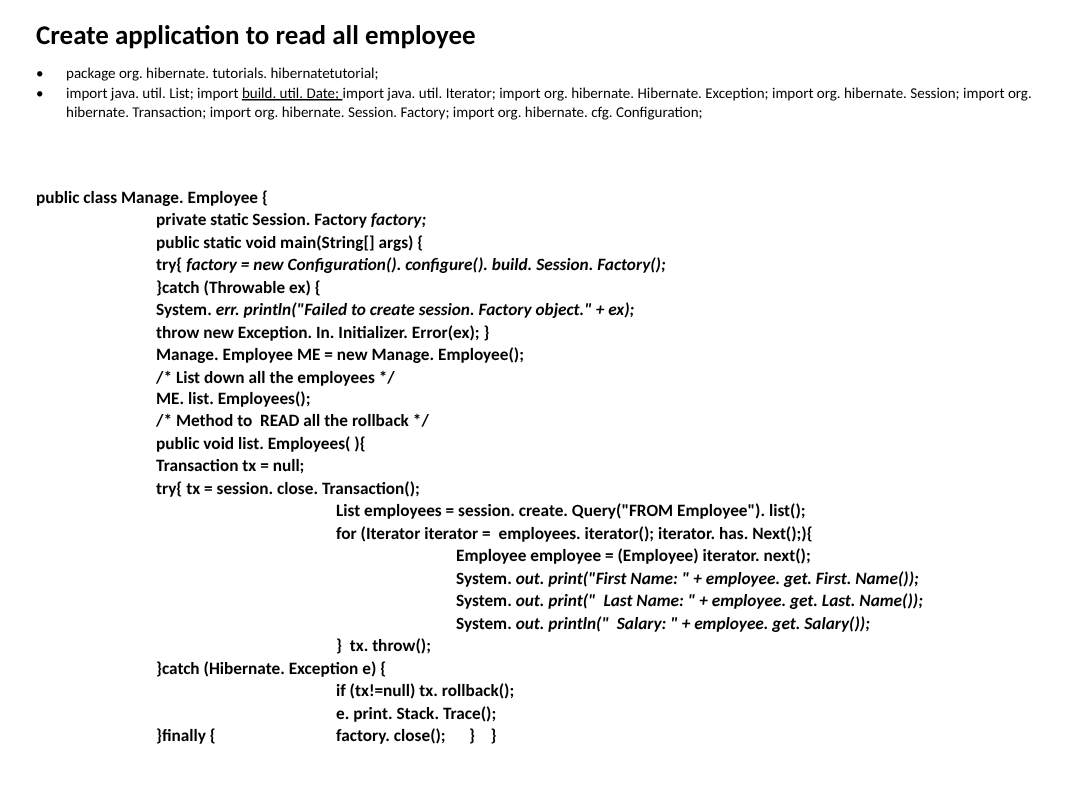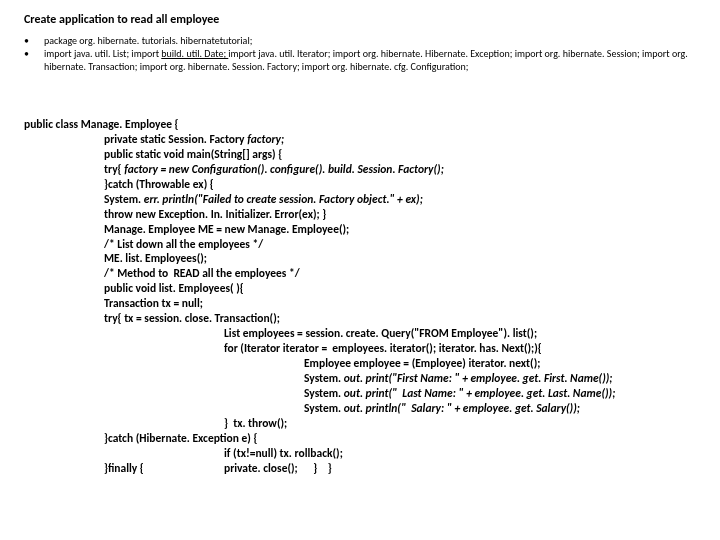--- a/index.html
+++ b/index.html
@@ -1,16 +1,16 @@
 <!DOCTYPE html>
 <html><head>
   <meta charset="utf-8">
   <style>
     body { margin: 0; padding: 12px 24px; font-family: Calibri, Arial, sans-serif; width: 720px; box-sizing: border-box; background: #fff; color: #000; }
-    .title { font-size: 12px; font-weight: 700; margin-bottom: 8px; }
+    .title { font-size: 18px; font-weight: 700; margin-bottom: 8px; }
     .bullets { font-size: 10px; line-height: 1.3; margin-bottom: 4px; }
     .bullets .row { display: flex; }
     .bullets .dot { width: 20px; flex-shrink: 0; }
     .bullets .txt { flex: 1; }
     .code { font-size: 11.5px; line-height: 1.3; font-weight: 400; margin-top: 44px; }
     .code .l0 { margin-left: 0; }
     .code .l1 { margin-left: 80px; }
     .code .l2 { margin-left: 200px; }
     .code .l3 { margin-left: 280px; }
     .code div { white-space: pre-wrap; }
@@ -41,30 +41,31 @@
   <div class="l0"><span class="b"><span>public class </span><span>Manage. Employee {</span></span></div>
   <div class="l1"><span class="b"><span>private static </span><span>Session. Factory </span><span class="i">factory;</span></span></div>
   <div class="l1"><span class="b">public static void main(String[] args) {</span></div>
   <div class="l1"><span class="b"><span>try{</span><span class="i"> factory = new </span><span class="i">Configuration(). configure(). build. Session. Factory();</span></span></div>
   <div class="l1"><span class="b"><span>}</span><span>catch </span><span>(Throwable ex) {</span></span></div>
   <div class="l1"><span class="b"><span>System. </span><span class="i">err. println</span><span class="i">("Failed to create session. Factory object." + ex);</span></span></div>
   <div class="l1"><span class="b"><span>throw new </span><span>Exception. In. Initializer. Error(ex); }</span></span></div>
   <div class="l1"><span class="b"><span>Manage. Employee ME = </span><span>new </span><span>Manage. Employee();</span></span></div>
   <div class="l1"><span class="b">/* List down all the employees */</span></div>
   <div class="l1"><span class="b">ME. list. Employees();</span></div>
-  <div class="l1"><span class="b">/* Method to  READ all the employees */</span></div>
+  <div class="l1"><span class="b">/* Method to  READ all the rollback */</span></div>
   <div class="l1"><span class="b"><span>public void </span><span>list. Employees( ){</span></span></div>
   <div class="l1"><span class="b"><span>Transaction tx = </span><span>null;</span></span></div>
   <div class="l1"><span class="b"><span>try</span><span>{ tx = session. close. Transaction();</span></span></div>
   <div class="l2"><span class="b">List employees = session. create. Query("FROM Employee"). list();</span></div>
   <div class="l2"><span class="b"><span>for </span><span>(Iterator iterator =  employees. iterator(); iterator. has. Next();){</span></span></div>
   <div class="l3"><span class="b">Employee employee = (Employee) iterator. next();</span></div>
   <div class="l3"><span class="b"><span>System. </span><span class="i">out. print</span><span class="i">("First Name: " + employee. get. First. Name());</span></span></div>
   <div class="l3"><span class="b"><span>System. </span><span class="i">out. print</span><span class="i">("  Last Name: " + employee. get. Last. Name());</span></span></div>
   <div class="l3"><span class="b"><span>System. </span><span class="i">out. println</span><span class="i">("  Salary: " + employee. get. Salary());</span></span></div>
   <div class="l2"><span class="b">}  tx. throw();</span></div>
   <div class="l1"><span class="b"><span>}</span><span>catch </span><span>(Hibernate. Exception e) {</span></span></div>
   <div class="l2"><span class="b"><span>if </span><span>(tx!=null) tx. rollback();</span></span></div>
+  <div class="l2"><span class="b">e. print. Stack. Trace();</span></div>
   <div class="l1 finally-row">
     <span class="b a">}finally {</span>
-    <span class="b b2">private. close();      }    }</span>
+    <span class="b b2">factory. close();      }    }</span>
   </div>
 </div>
 
 </body></html>

